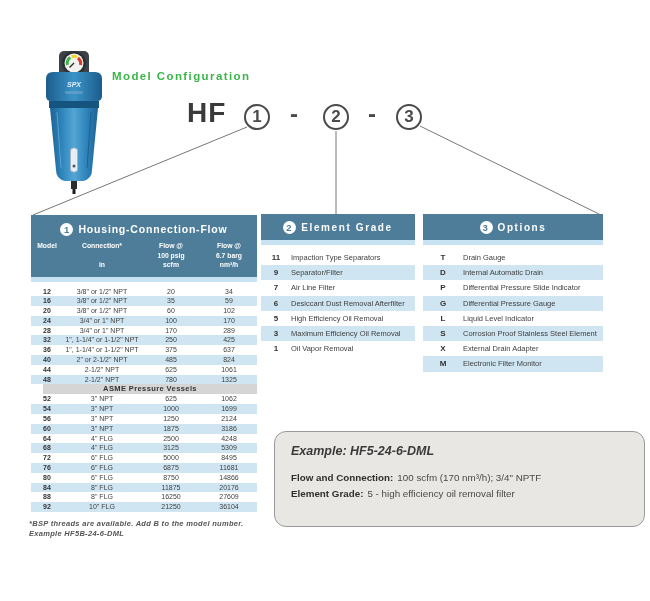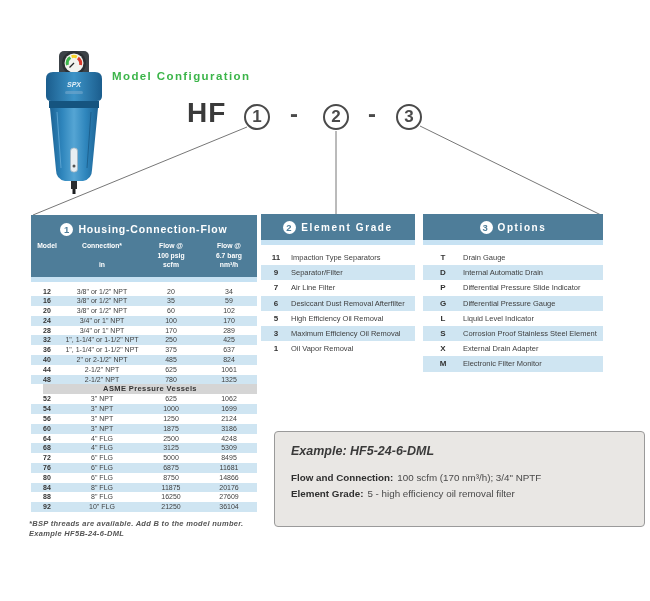--- a/index.html
+++ b/index.html
@@ -58,21 +58,21 @@
   .t2{position:absolute;left:261px;top:214px;width:154px;}
   .t2 .trow{grid-template-columns:30px 1fr;}
   .t2 .trow .lbl{font-size:7.5px;}
   .t3{position:absolute;left:423px;top:214px;width:180px;}
   .t3 .trow{grid-template-columns:40px 1fr;}
   .t3 .trow .lbl{font-size:7.5px;}
 
   
   .example{position:absolute;left:274px;top:431px;width:371px;height:96px;box-sizing:border-box;
            background:var(--example-bg,#e9e7e4);border:1.5px solid var(--example-border,#9a9a9a);
-           border-radius:4px;padding:12px 16px;}
+           border-radius:12px;padding:12px 16px;}
   .example-title{font-size:12.5px;font-weight:bold;font-style:italic;color:#3a3a3a;margin-bottom:12px;}
   .example-line{font-size:9.8px;line-height:15.5px;color:#4a4a4a;white-space:nowrap;}
   .example-line .elabel{font-weight:bold;color:#2f2f2f;margin-right:4px;}
 
   
   .footnote{position:absolute;left:29px;top:519px;font-size:7.5px;font-style:italic;
             font-weight:bold;color:#555;line-height:10px;letter-spacing:0.3px;}
 </style>
 </head>
 <body>

